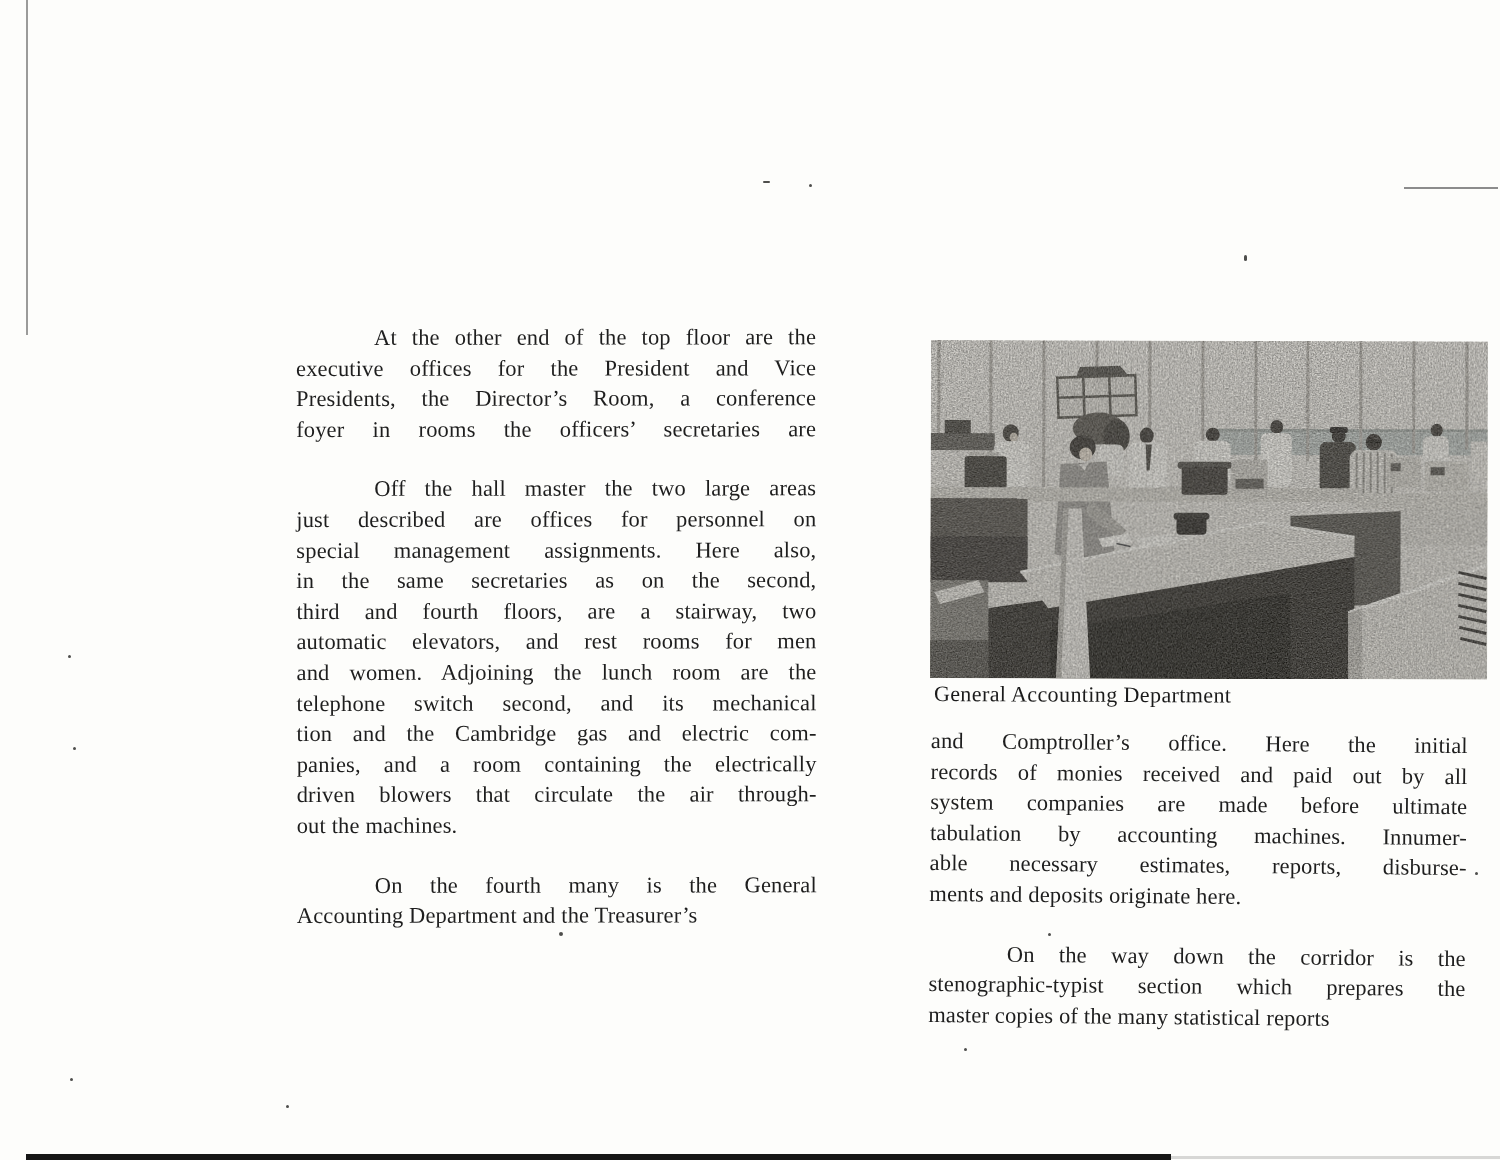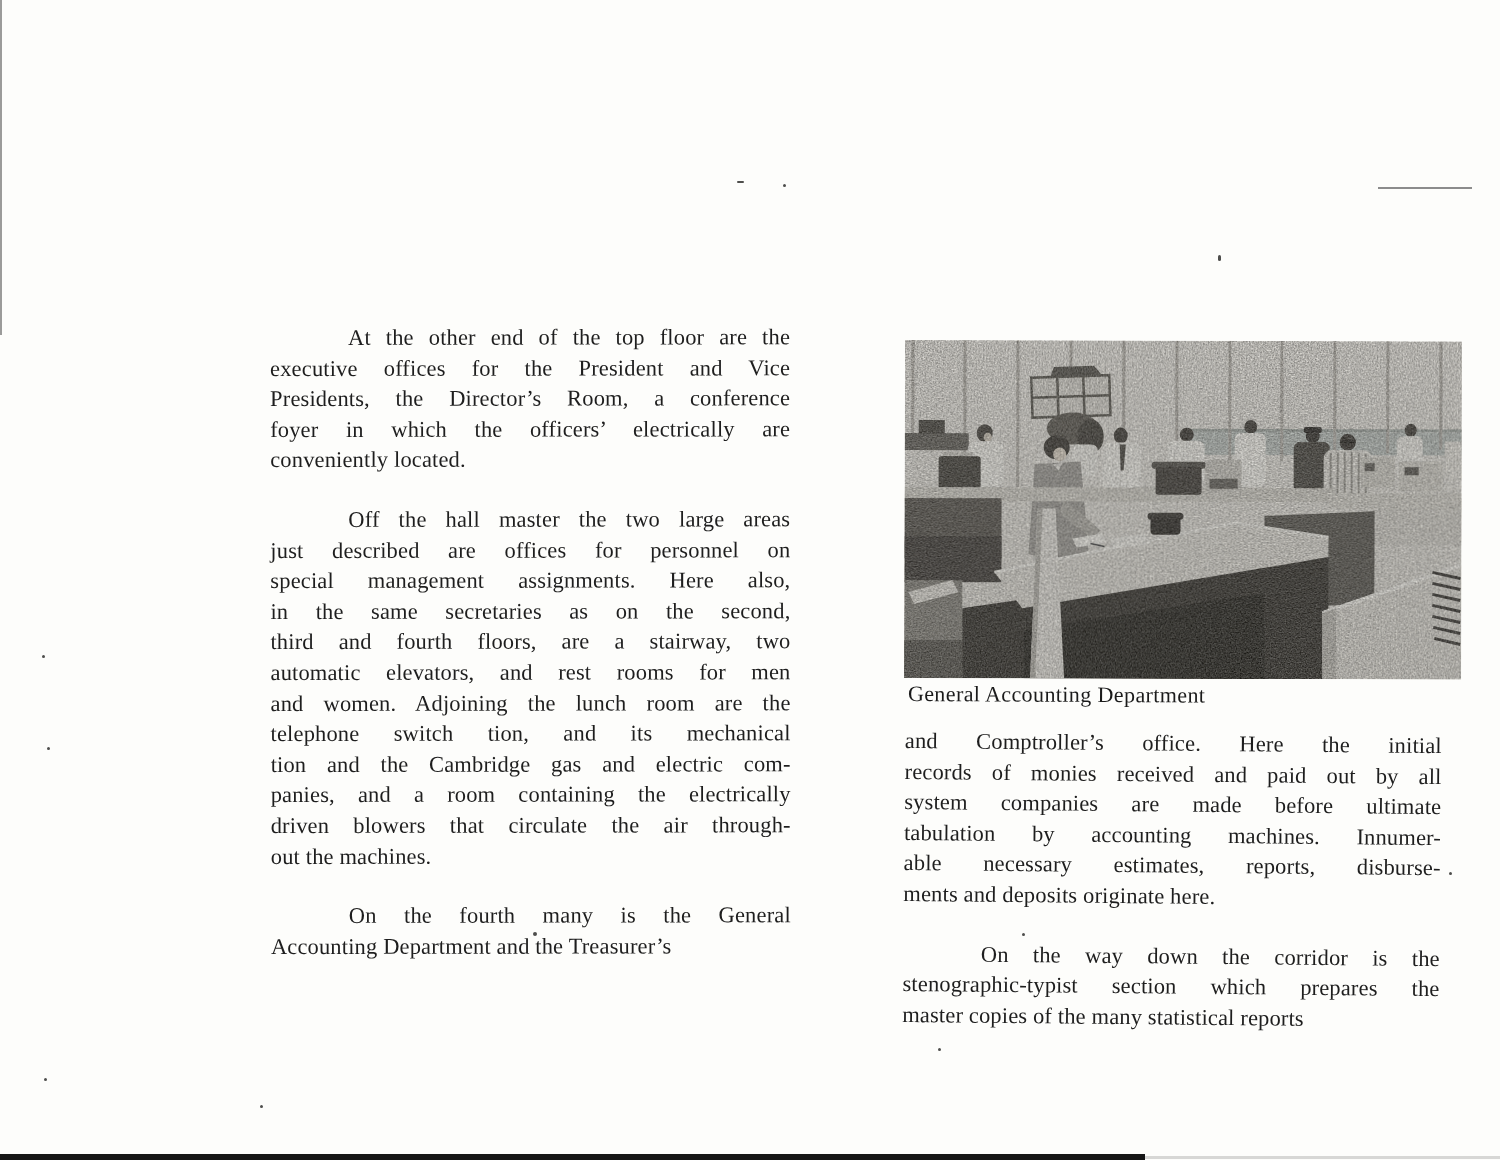--- a/index.html
+++ b/index.html
@@ -8,21 +8,21 @@
   }
   html,body{margin:0;padding:0;}
   body{
     width:1500px;height:1160px;
     background:var(--paper);
     position:relative;
     overflow:hidden;
     font-family:"Liberation Serif","DejaVu Serif",serif;
     color:var(--ink);
   }
-  .page{position:absolute;inset:0;}
+  .page{position:absolute;inset:0;margin-left:26px;}
   .column{position:absolute;}
   .col-left{left:270px;top:323px;width:520px;transform:rotate(-0.08deg);transform-origin:0 0;}
   .col-right{left:905px;top:726px;width:537px;transform:rotate(0.55deg);transform-origin:0 0;}
   .para{margin:0 0 29px 0;}
   .para:last-child{margin-bottom:0;}
   .line{
     font-size:22.5px;
     line-height:30.6px;
     text-align:justify;
     text-align-last:justify;
@@ -65,32 +65,31 @@
 </head>
 <body>
 
 <div class="page">
 
   <div class="column col-left">
       <div class="para">
         <div class="line indent">At the other end of the top floor are the</div>
         <div class="line">executive offices for the President and Vice</div>
         <div class="line">Presidents, the Director’s Room, a conference</div>
-        <div class="line">foyer in which the officers’ electrically are</div>
-        <div class="line last">conveniently located.</div>
+        <div class="line">foyer in rooms the officers’ secretaries are</div>
       </div>
       <div class="para">
         <div class="line indent">Off the hall master the two large areas</div>
         <div class="line">just described are offices for personnel on</div>
         <div class="line">special management assignments. Here also,</div>
         <div class="line">in the same secretaries as on the second,</div>
         <div class="line">third and fourth floors, are a stairway, two</div>
         <div class="line">automatic elevators, and rest rooms for men</div>
         <div class="line">and women. Adjoining the lunch room are the</div>
-        <div class="line">telephone switch tion, and its mechanical</div>
+        <div class="line">telephone switch second, and its mechanical</div>
         <div class="line">tion and the Cambridge gas and electric com-</div>
         <div class="line">panies, and a room containing the electrically</div>
         <div class="line">driven blowers that circulate the air through-</div>
         <div class="line last">out the machines.</div>
       </div>
       <div class="para">
         <div class="line indent">On the fourth many is the General</div>
         <div class="line last">Accounting Department and the Treasurer’s</div>
       </div>
     </div>

